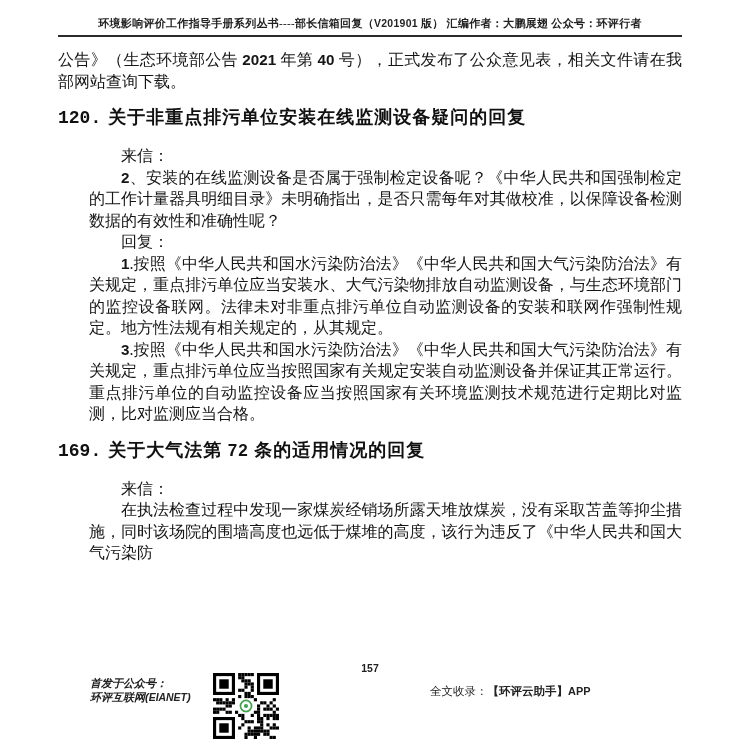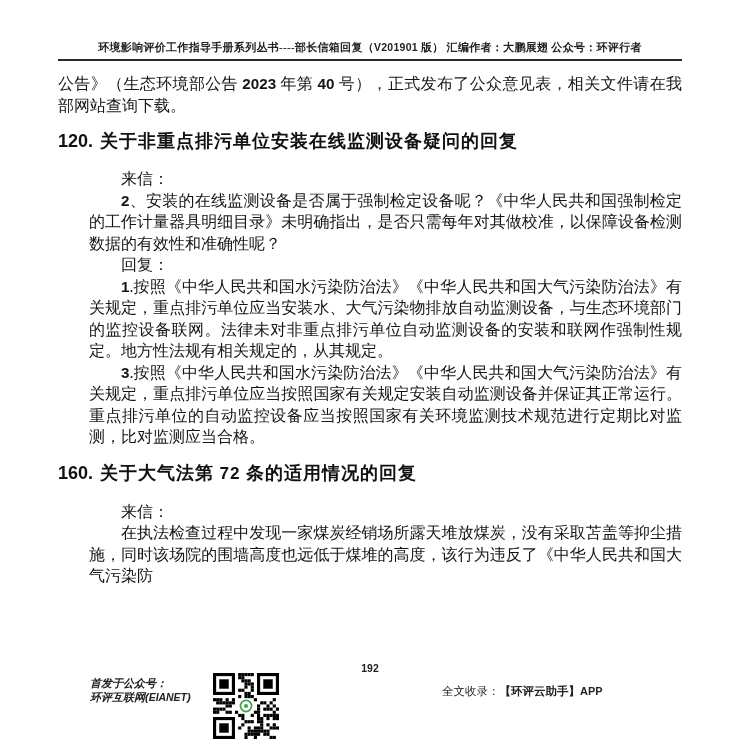--- a/index.html
+++ b/index.html
@@ -1,93 +1,93 @@
 <!DOCTYPE html>
 <html><head>
 <meta charset="utf-8">
 <style>
   * { margin:0; padding:0; box-sizing:border-box; }
   html,body { width:740px; height:740px; background:#ffffff; }
   body { font-family:"Liberation Serif","DejaVu Serif",serif; color:#151515; }
   .page { position:relative; width:740px; height:740px; overflow:hidden; background:#fff; }
-  .content { padding:40px 58px 0 58px; }
+  .content { padding:16px 58px 0 58px; }
 
   .doc-header {
     font-size:11px; font-weight:bold; text-align:center; color:#222;
     letter-spacing:0.3px; padding-bottom:4px; border-bottom:2px solid #2b2b2b;
     margin-bottom:12px; white-space:nowrap;
   }
 
   .body-par { font-size:16px; line-height:21.5px; text-align:justify; }
   .indent { text-indent:2em;margin-left:31px; }
 
   .section-heading { font-size:18px; line-height:24px; font-weight:bold; margin:13px 0 15px 0; color:#111; }
-  .h-num { font-family:Liberation Sans, sans-serif; margin-right:7px;margin-top:44px; }
+  .h-num { font-family:Liberation Mono, monospace; margin-right:7px;margin-top:44px; }
   .h-title { letter-spacing:1px; }
 
   .lat { font-family:"Liberation Sans","DejaVu Sans",sans-serif; font-weight:bold; font-size:0.95em; }
 
   .footer-pagenum {
     position:absolute; top:662px; left:0; width:100%; text-align:center;
     font-family:"Liberation Sans","DejaVu Sans",sans-serif; font-size:11px; color:#222;
   }
   .footer-left {
     position:absolute; left:90px; top:676px; color:#222;
     font-family:"Liberation Sans","DejaVu Sans",sans-serif;
     font-size:11px; font-weight:bold; line-height:14px;font-style:italic;
   }
   .footer-qr { position:absolute; left:213px; top:673px; width:66px; height:66px; }
   .footer-right {
-    position:absolute; left:442px; top:684px; color:#222;
+    position:absolute; left:430px; top:684px; color:#222;
     font-family:"Liberation Sans","DejaVu Sans",sans-serif; font-size:11.5px;
   }
   .footer-right .app { font-weight:bold; }
 </style>
 </head>
 <body>
 
 <div class="page">
   <div class="content">
 
     <div class="doc-header">
       <span>环境影响评价工作指导手册系列丛书----部长信箱回复（<span class="lat">V201901</span> 版） 汇编作者：大鹏展翅 公众号：环评行者</span>
     </div>
 
-    <p class="body-par">公告》（生态环境部公告 <span class="lat">2023</span> 年第 <span class="lat">40</span> 号），正式发布了公众意见表，相关文件请在我部网站查询下载。</p>
+    <p class="body-par">公告》（生态环境部公告 <span class="lat">2021</span> 年第 <span class="lat">40</span> 号），正式发布了公众意见表，相关文件请在我部网站查询下载。</p>
 
     <h2 class="section-heading">
       <span class="h-num">120.</span><span class="h-title">关于非重点排污单位安装在线监测设备疑问的回复</span>
     </h2>
 
     <p class="body-par indent">来信：</p>
     <div>
 
         <p class="body-par indent"><span class="lat">2</span>、安装的在线监测设备是否属于强制检定设备呢？《中华人民共和国强制检定的工作计量器具明细目录》未明确指出，是否只需每年对其做校准，以保障设备检测数据的有效性和准确性呢？</p>
       </div>
 
     <p class="body-par indent">回复：</p>
     <div>
 
     <p class="body-par indent"><span class="lat">1</span>.按照《中华人民共和国水污染防治法》《中华人民共和国大气污染防治法》有关规定，重点排污单位应当安装水、大气污染物排放自动监测设备，与生态环境部门的监控设备联网。法律未对非重点排污单位自动监测设备的安装和联网作强制性规定。地方性法规有相关规定的，从其规定。</p>
         <p class="body-par indent"><span class="lat">3</span>.按照《中华人民共和国水污染防治法》《中华人民共和国大气污染防治法》有关规定，重点排污单位应当按照国家有关规定安装自动监测设备并保证其正常运行。重点排污单位的自动监控设备应当按照国家有关环境监测技术规范进行定期比对监测，比对监测应当合格。</p>
       </div>
 
     <h2 class="section-heading">
-      <span class="h-num">160.</span><span class="h-title">关于大气法第 <span class="lat">72</span> 条的适用情况的回复</span>
+      <span class="h-num">169.</span><span class="h-title">关于大气法第 <span class="lat">72</span> 条的适用情况的回复</span>
     </h2>
 
     <p class="body-par indent">来信：</p>
     <div>
 
     <p class="body-par indent">在执法检查过程中发现一家煤炭经销场所露天堆放煤炭，没有采取苫盖等抑尘措施，同时该场院的围墙高度也远低于煤堆的高度，该行为违反了《中华人民共和国大气污染防</p>
       </div>
 
   </div>
 
-  <div class="footer-pagenum"><span class="lat">192</span></div>
+  <div class="footer-pagenum"><span class="lat">157</span></div>
 
   <div class="footer-left">
     <div>首发于公众号：</div>
     <div>环评互联网(<span class="lat">EIANET</span>)</div>
   </div>
 
   <div class="footer-qr"><svg width="66" height="66" viewBox="0 0 63 63" xmlns="http://www.w3.org/2000/svg">
         <rect width="63" height="63" fill="#fff"></rect>
         <rect x="0" y="0" width="21" height="21" fill="#000"></rect>
         <rect x="3" y="3" width="15" height="15" fill="#fff"></rect>

